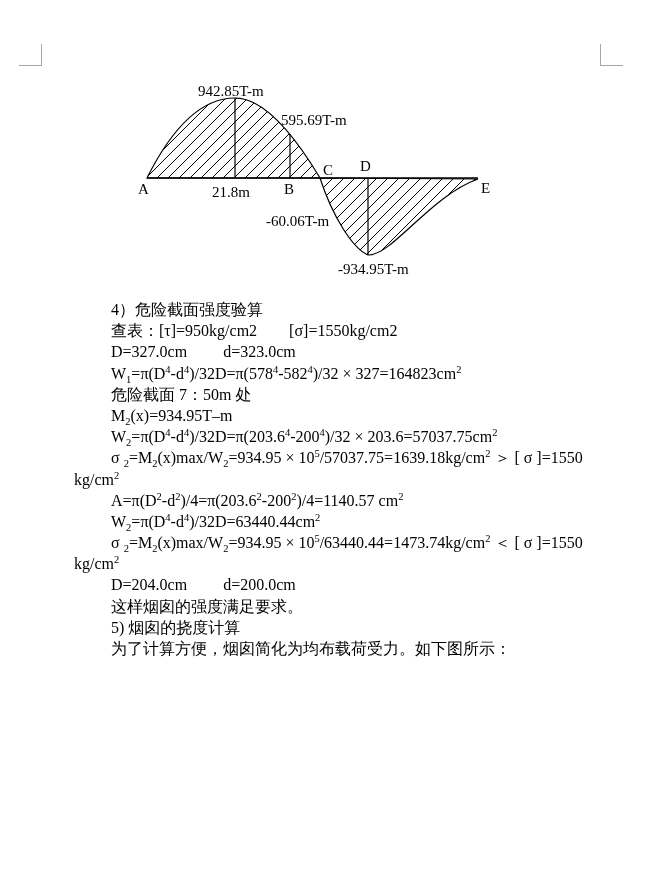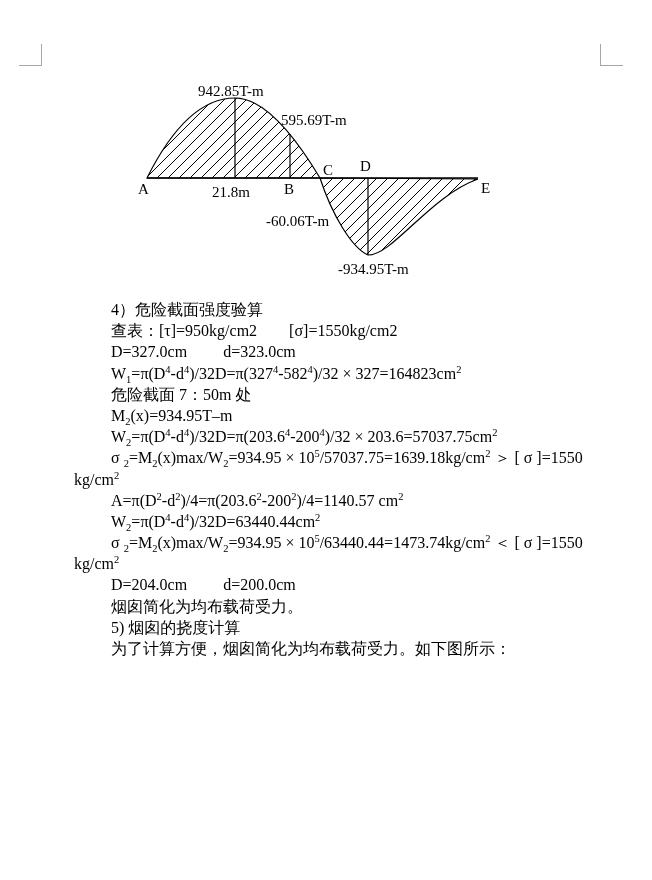--- a/index.html
+++ b/index.html
@@ -51,27 +51,27 @@
     <text x="223" y="105">C</text>
     <text x="260" y="101">D</text>
     <text x="381" y="123">E</text>
   </svg>
 </div>
 
 <div class="doc">
     <div class="doc-line indent"><span>4）危险截面强度验算</span></div>
     <div class="doc-line indent"><span>查表：[τ]=950kg/cm2　　[σ]=1550kg/cm2</span></div>
     <div class="doc-line indent"><span>D=327.0cm　　 d=323.0cm</span></div>
-    <div class="doc-line indent"><span>W</span><sub>1</sub><span>=π(D</span><sup>4</sup><span>-d</span><sup>4</sup><span>)/32D=π(327</span><sup>4</sup><span>-582</span><sup>4</sup><span>)/32 × 327=164823cm</span><sup>2</sup></div>
+    <div class="doc-line indent"><span>W</span><sub>1</sub><span>=π(D</span><sup>4</sup><span>-d</span><sup>4</sup><span>)/32D=π(578</span><sup>4</sup><span>-582</span><sup>4</sup><span>)/32 × 327=164823cm</span><sup>2</sup></div>
     <div class="doc-line indent"><span>危险截面 7：50m 处</span></div>
     <div class="doc-line indent"><span>M</span><sub>2</sub><span>(x)=934.95T–m</span></div>
     <div class="doc-line indent"><span>W</span><sub>2</sub><span>=π(D</span><sup>4</sup><span>-d</span><sup>4</sup><span>)/32D=π(203.6</span><sup>4</sup><span>-200</span><sup>4</sup><span>)/32 × 203.6=57037.75cm</span><sup>2</sup></div>
     <div class="doc-line indent"><span>σ </span><sub>2</sub><span>=M</span><sub>2</sub><span>(x)max/W</span><sub>2</sub><span>=934.95 × 10</span><sup>5</sup><span>/57037.75=1639.18kg/cm</span><sup>2</sup><span> ＞ [ σ ]=1550</span></div>
     <div class="doc-line"><span>kg/cm</span><sup>2</sup></div>
     <div class="doc-line indent"><span>A=π(D</span><sup>2</sup><span>-d</span><sup>2</sup><span>)/4=π(203.6</span><sup>2</sup><span>-200</span><sup>2</sup><span>)/4=1140.57 cm</span><sup>2</sup></div>
     <div class="doc-line indent"><span>W</span><sub>2</sub><span>=π(D</span><sup>4</sup><span>-d</span><sup>4</sup><span>)/32D=63440.44cm</span><sup>2</sup></div>
     <div class="doc-line indent"><span>σ </span><sub>2</sub><span>=M</span><sub>2</sub><span>(x)max/W</span><sub>2</sub><span>=934.95 × 10</span><sup>5</sup><span>/63440.44=1473.74kg/cm</span><sup>2</sup><span> ＜ [ σ ]=1550</span></div>
     <div class="doc-line"><span>kg/cm</span><sup>2</sup></div>
     <div class="doc-line indent"><span>D=204.0cm　　 d=200.0cm</span></div>
-    <div class="doc-line indent"><span>烟囱简化为均布载荷受力。</span></div>
+    <div class="doc-line indent"><span>这样烟囱的强度满足要求。</span></div>
     <div class="doc-line indent"><span>5) 烟囱的挠度计算</span></div>
     <div class="doc-line indent"><span>为了计算方便，烟囱简化为均布载荷受力。如下图所示：</span></div>
   </div>
 
 </body></html>

